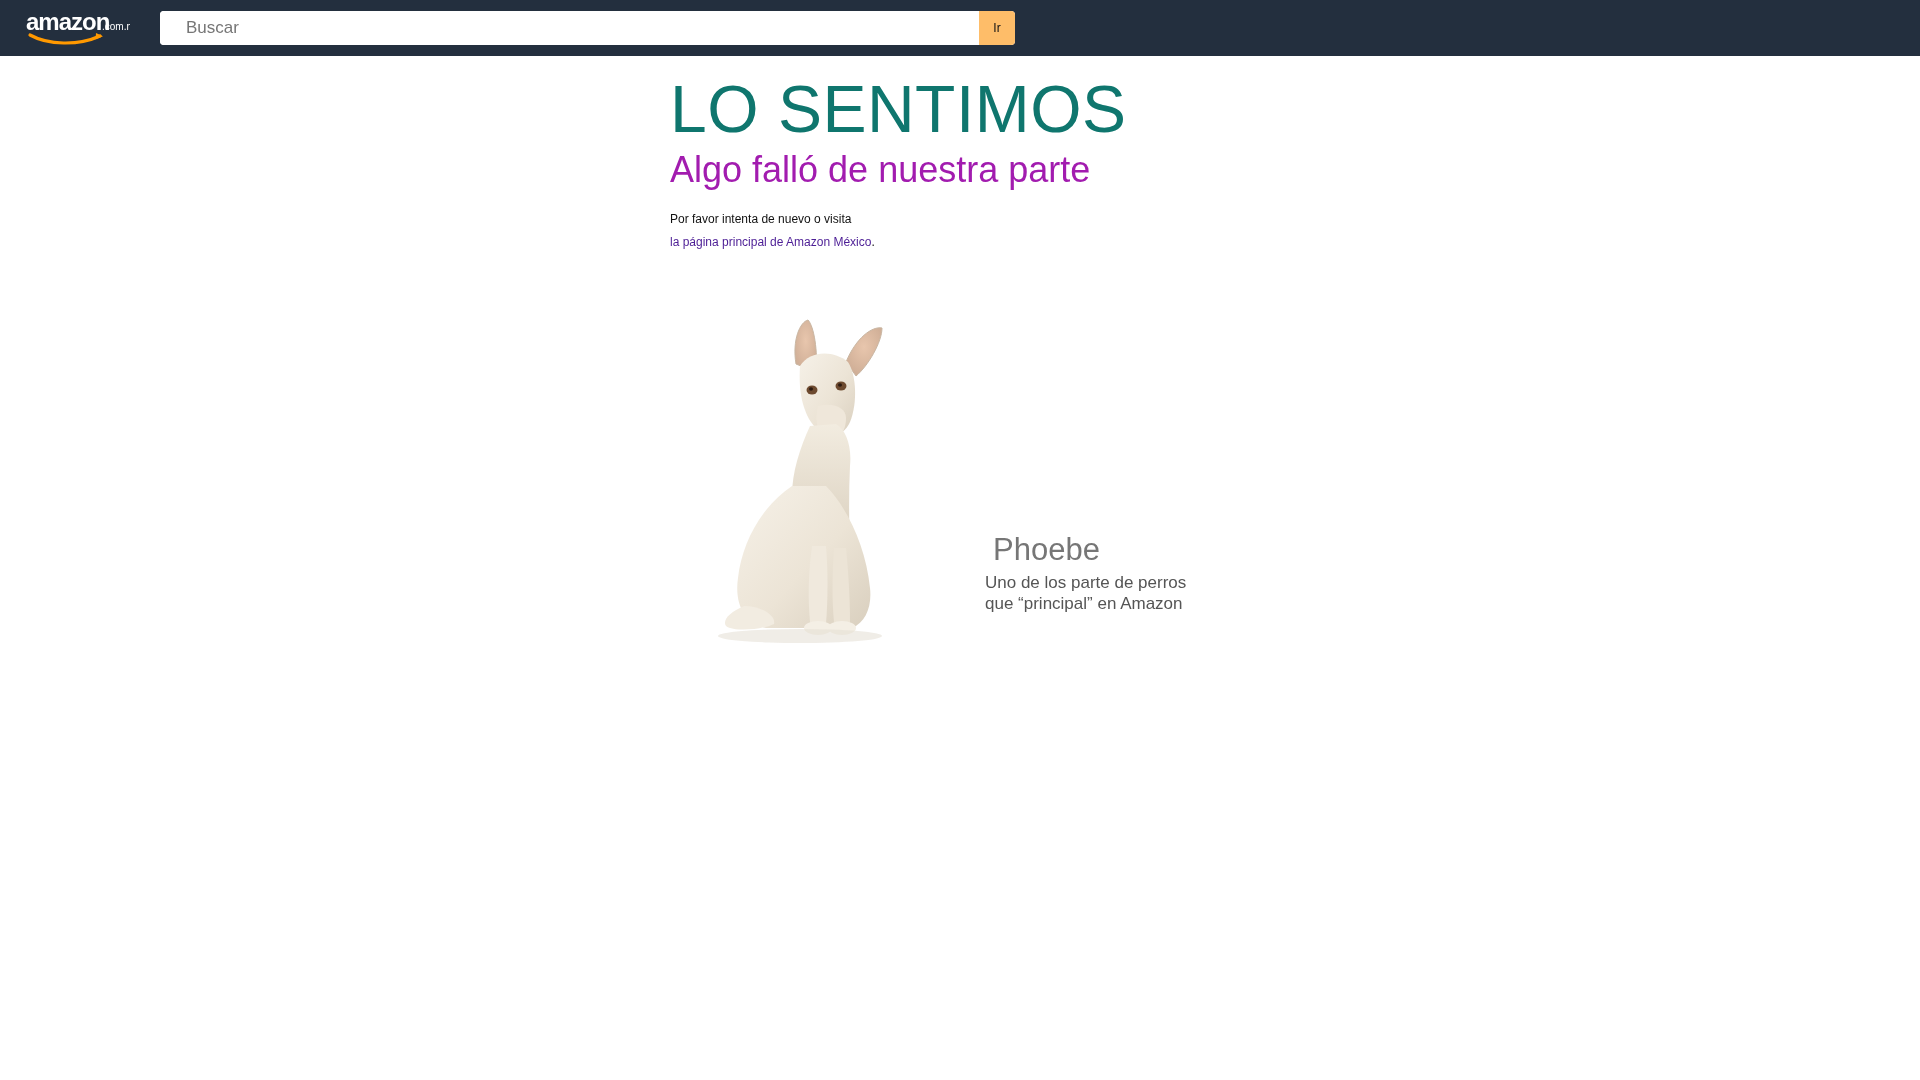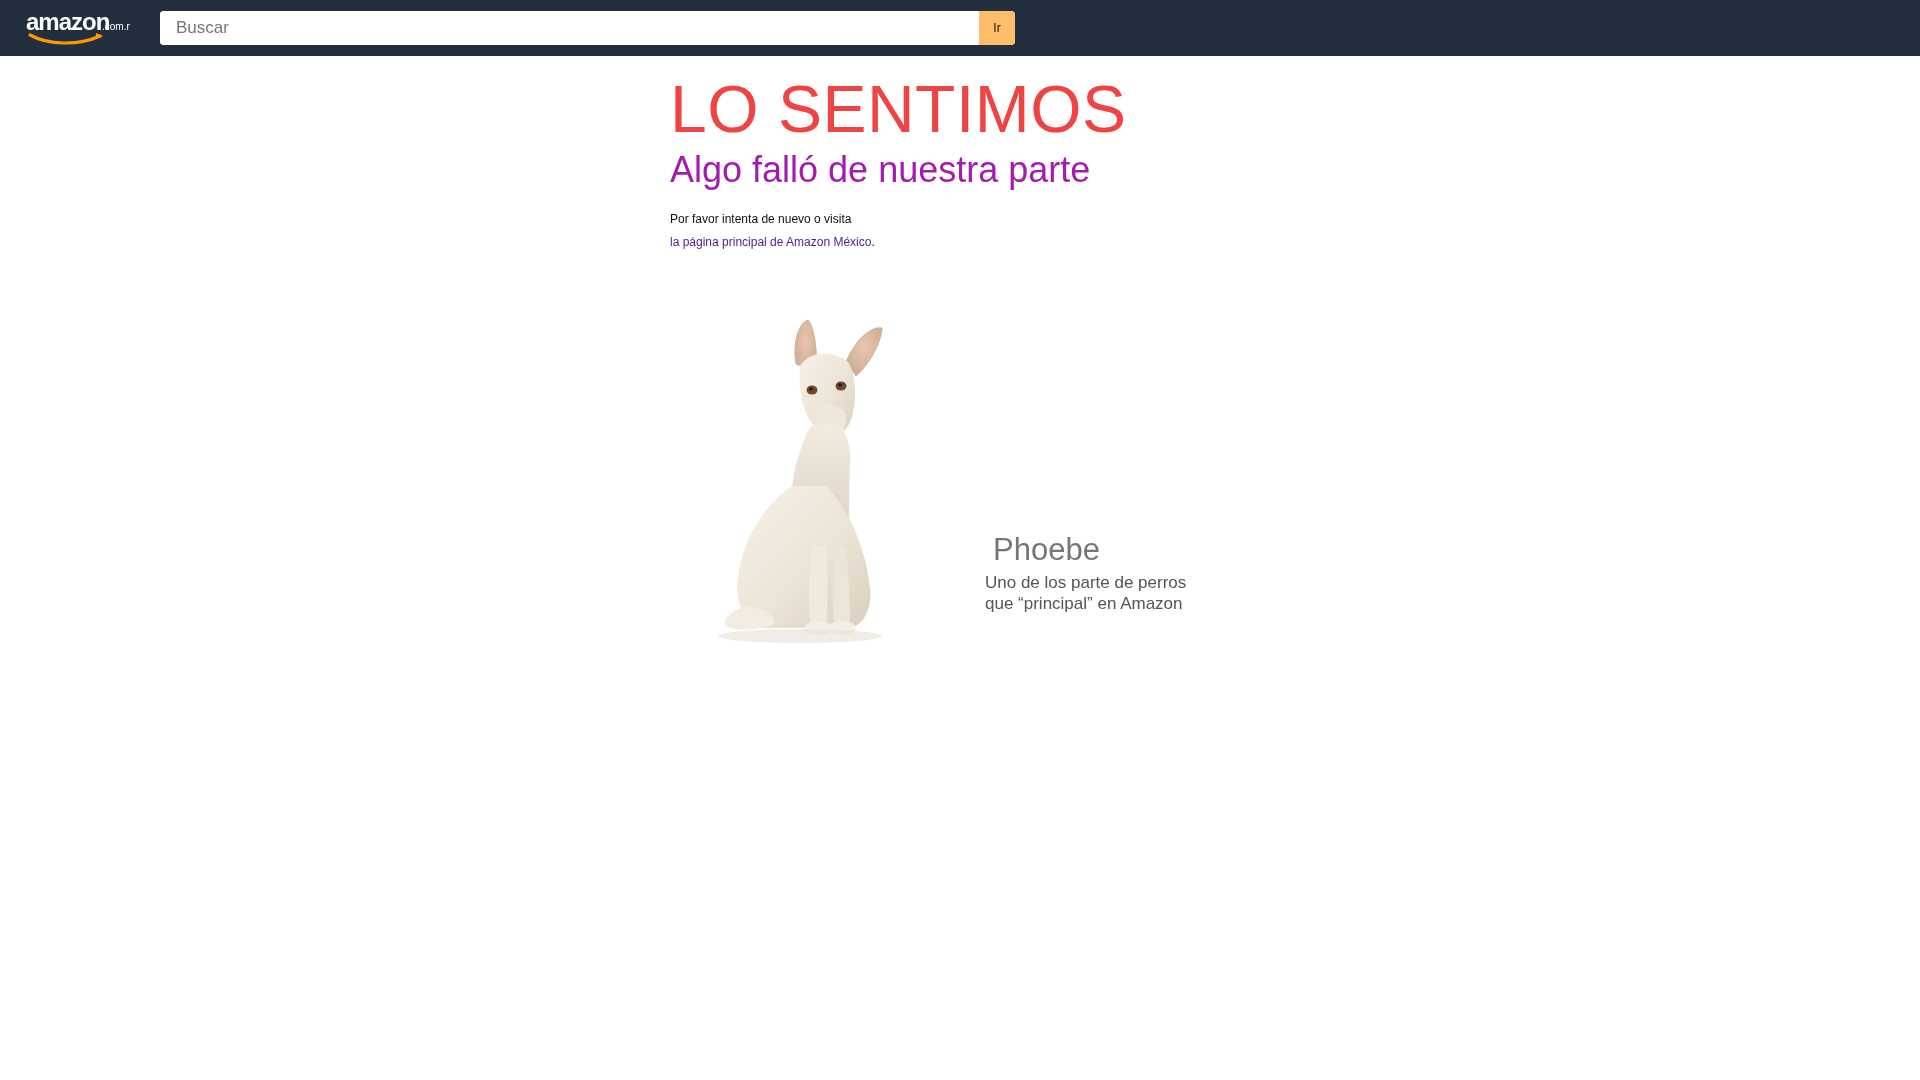--- a/index.html
+++ b/index.html
@@ -42,21 +42,21 @@
     border-radius: 4px;
     overflow: hidden;
     background: #fff;
   }
   .search-input {
     flex: 1 1 auto;
     border: none;
     outline: none;
     font-size: 17px;
     font-family: "Liberation Sans", sans-serif;
-    padding: 0 16px;
+    padding: 0 26px;
     color: #a21caf;
     background: #fff;
     line-height: 34px;
   }
   .search-input::placeholder { color: #767676; }
   .search-btn {
     flex: 0 0 auto;
     width: 36px;
     background: #febd69;
     border: none;
@@ -78,21 +78,21 @@
   .err-block {
     position: absolute;
     left: 670px;
     top: 14px;
     width: 700px;
   }
   .err-title {
     font-size: 66px;
     line-height: 78px;
     font-weight: 400;
-    color: #ef4444;
+    color: #0f766e;
     letter-spacing: 0.5px;
     margin: 0;
     white-space: nowrap;
   }
   .err-sub {
     font-size: 36px;
     line-height: 44px;
     font-weight: 400;
     color: #a21caf;
     margin: 0;

